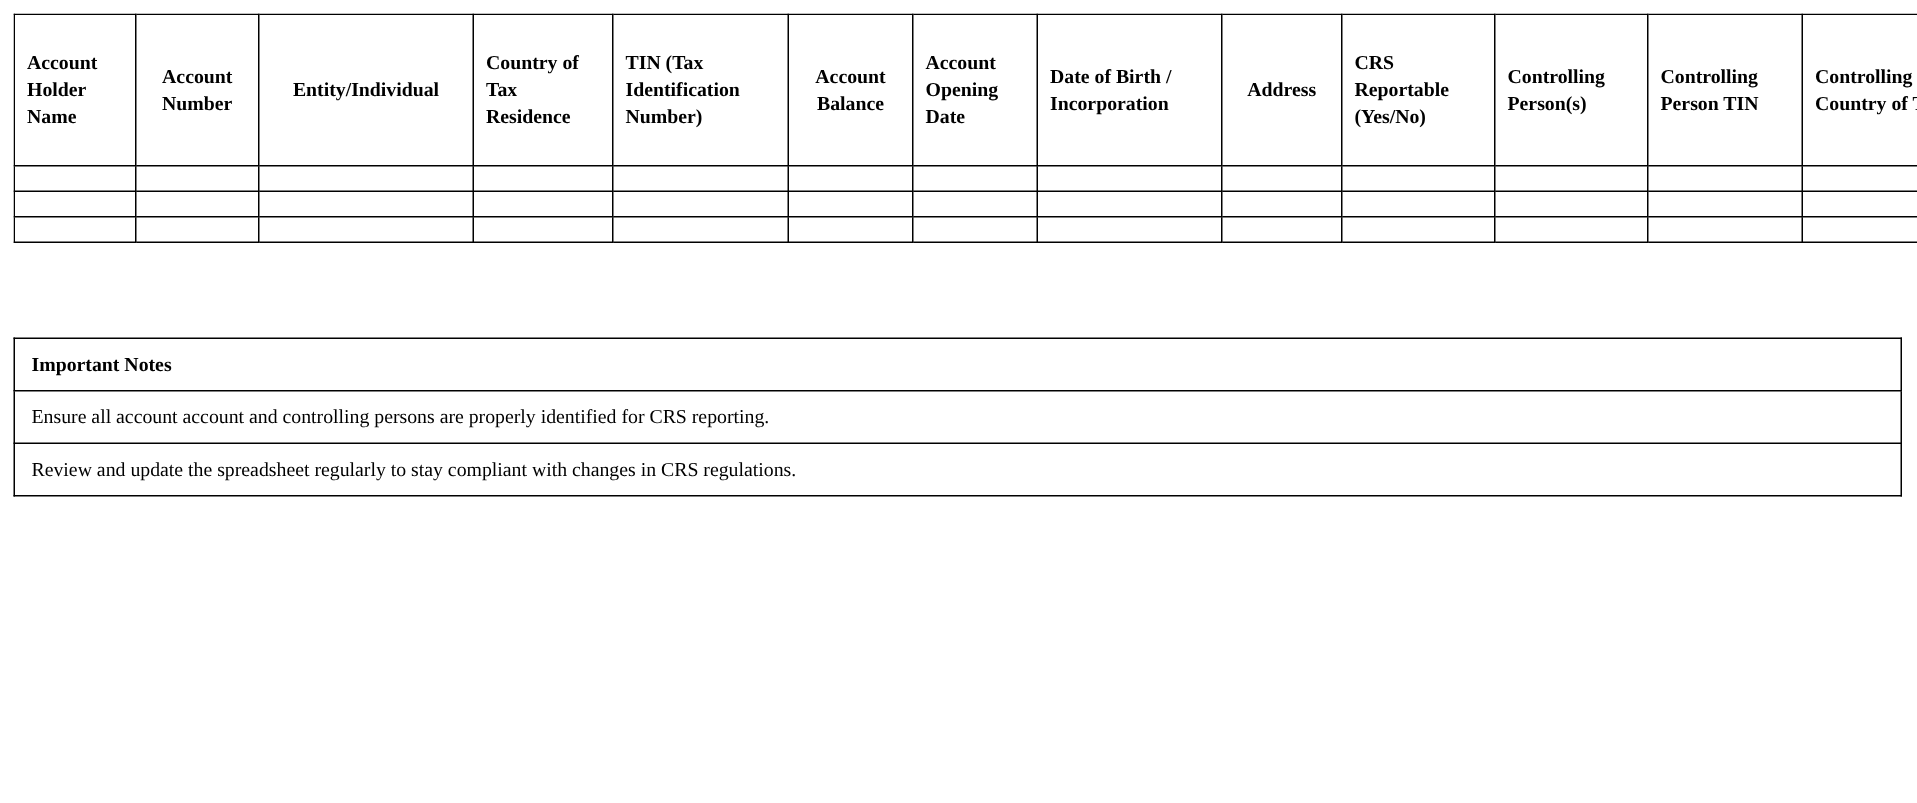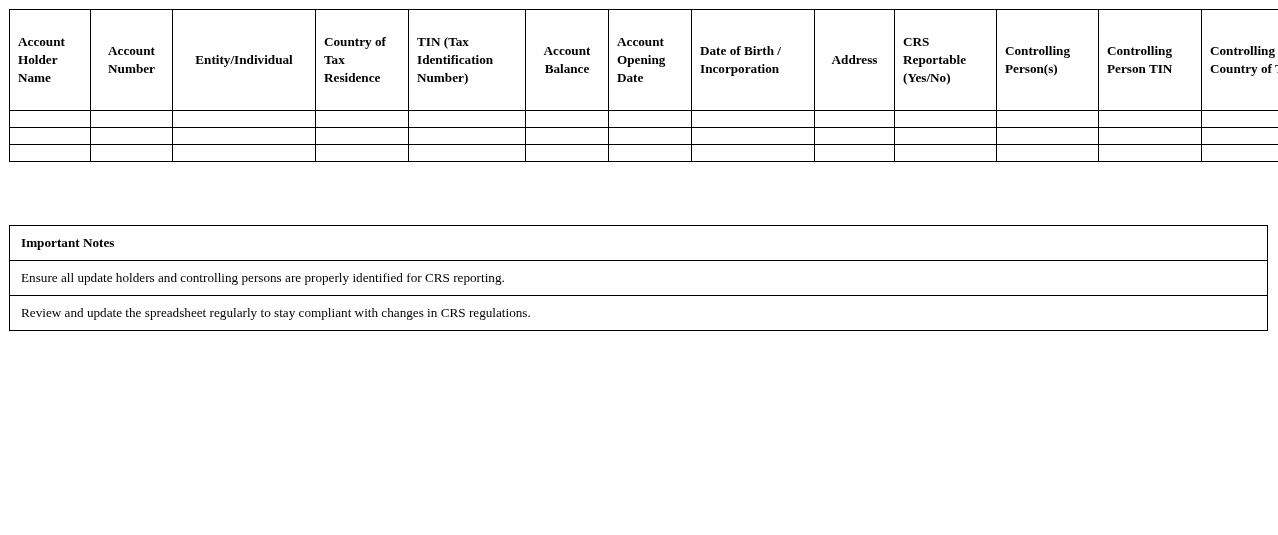--- a/index.html
+++ b/index.html
@@ -203,21 +203,21 @@
     </table>
   </div>
 
   <div class="notes-wrap">
     <table class="notes">
       <tbody id="notes-body">
         <tr>
           <td class="notes-title">Important Notes</td>
         </tr>
       <tr>
-            <td>Ensure all update holders and controlling persons are properly identified for CRS reporting.</td>
+            <td>Ensure all account account and controlling persons are properly identified for CRS reporting.</td>
           </tr>
           <tr>
             <td>Review and update the spreadsheet regularly to stay compliant with changes in CRS regulations.</td>
           </tr>
         </tbody>
     </table>
   </div>
 
 </div>
 

